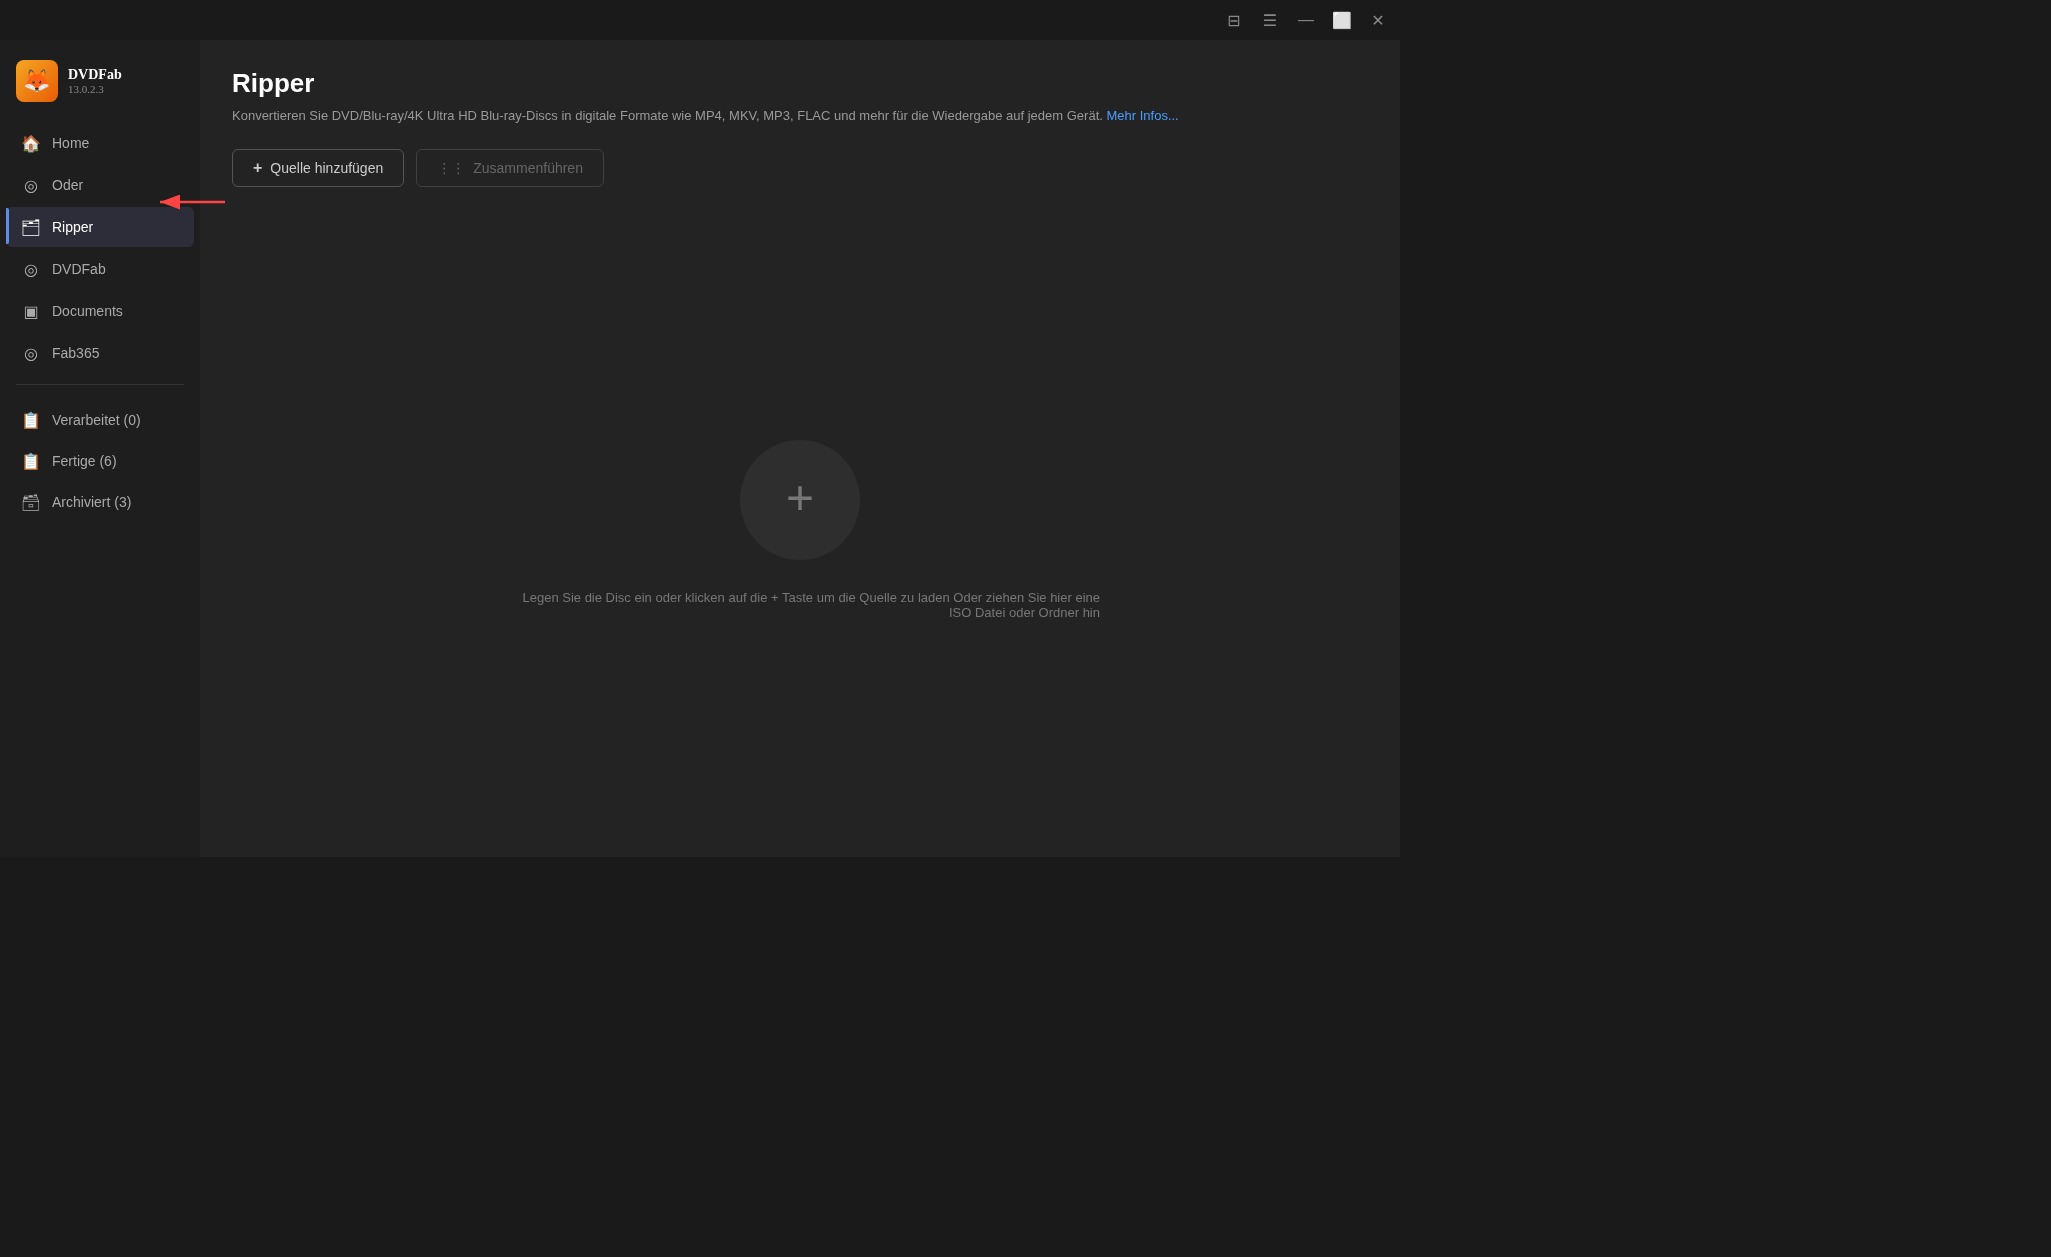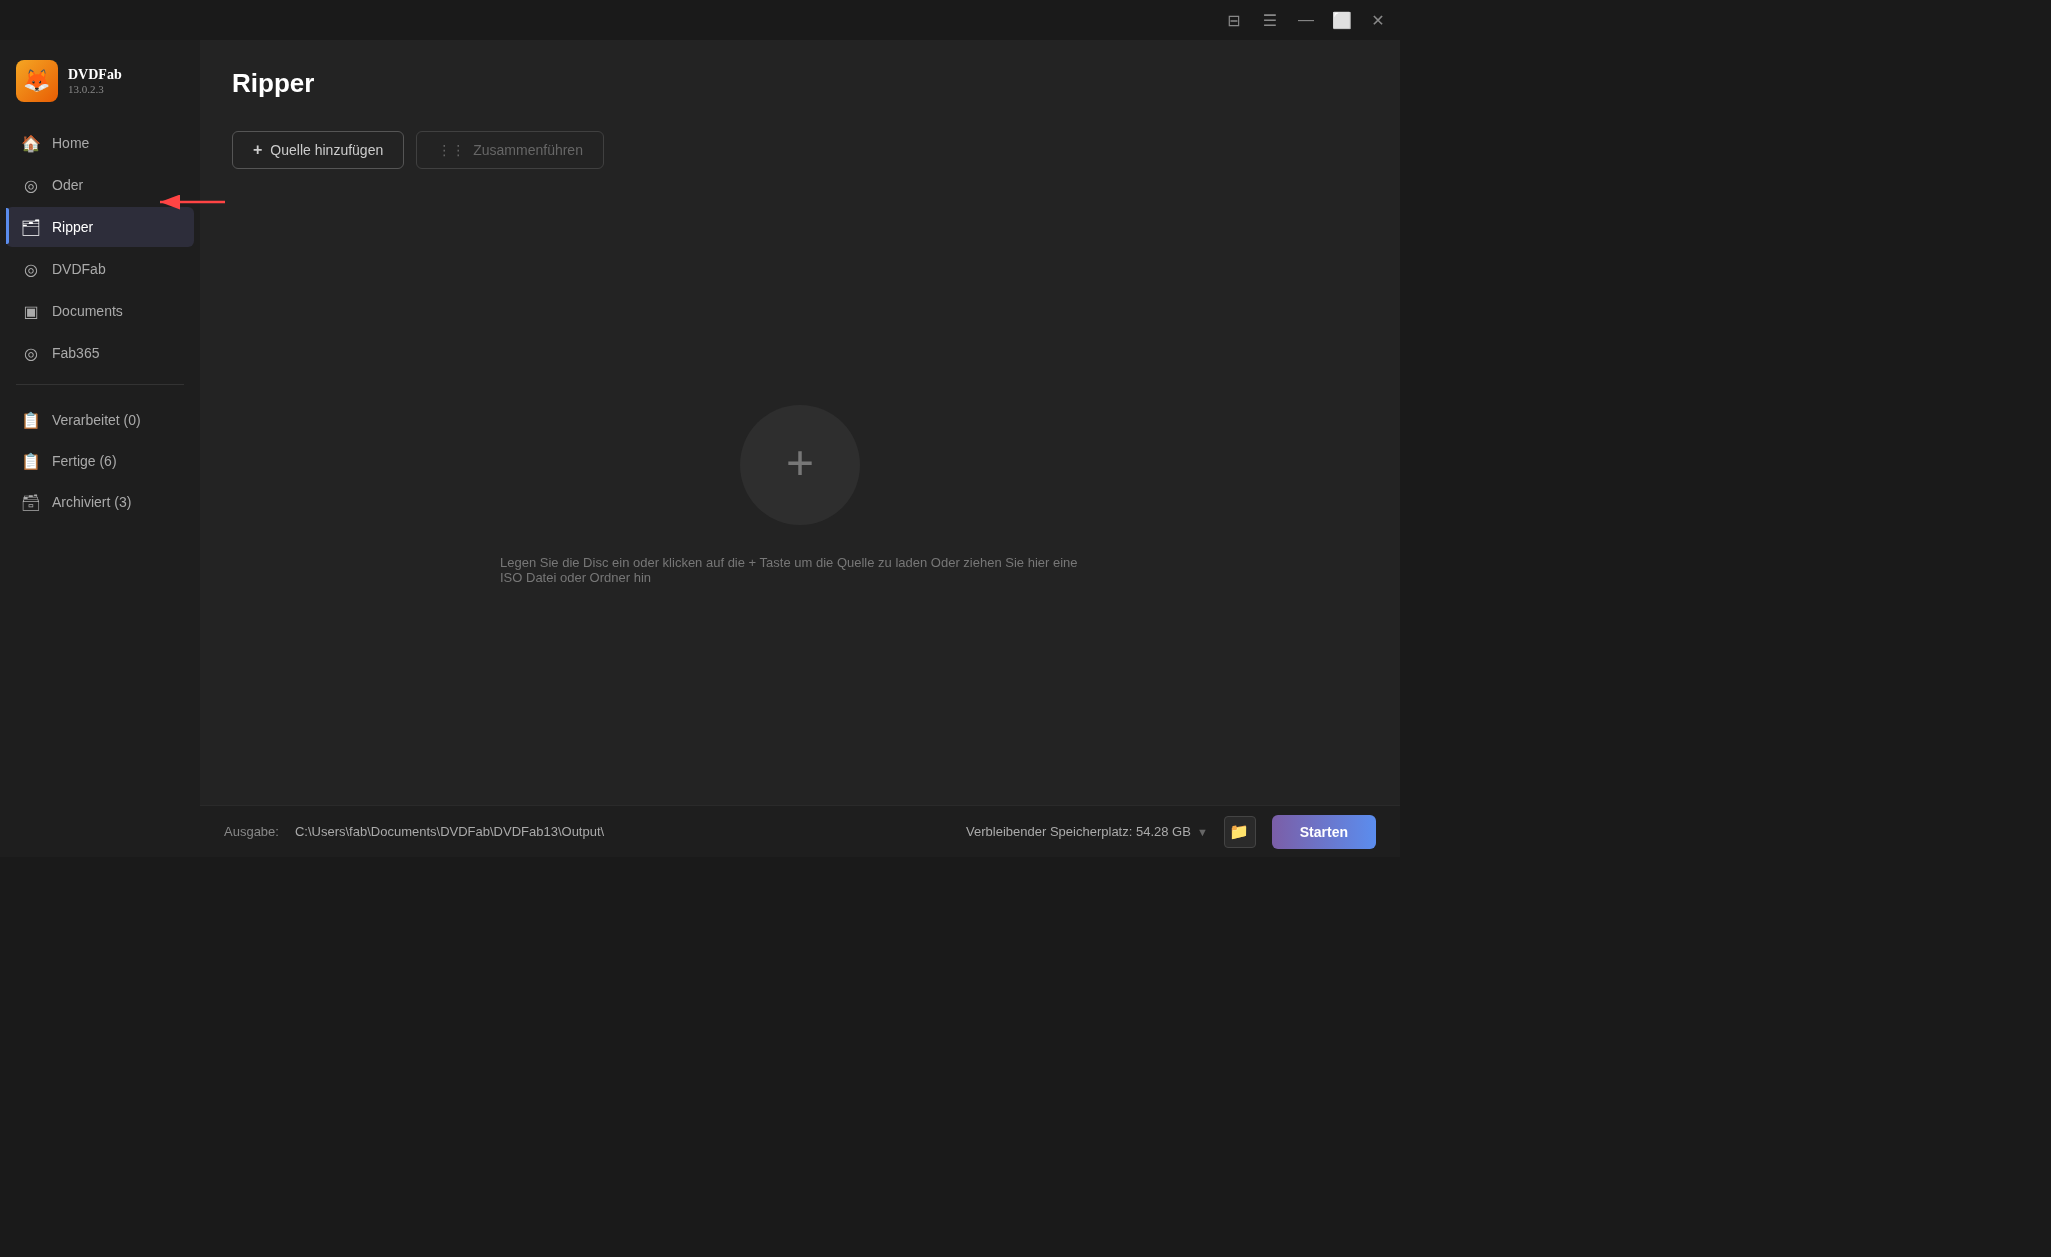--- a/index.html
+++ b/index.html
@@ -212,21 +212,21 @@
     .drop-plus {
       font-size: 48px;
       color: #777;
       line-height: 1;
       margin-top: -4px;
     }
 
     .drop-hint {
       font-size: 13px;
       color: #777;
-      text-align: left;
+      text-align: right;
       max-width: 600px;
     }
 
     
     .footer {
       height: 52px;
       background: #1e1e1e;
       display: flex;
       align-items: center;
       padding: 0 24px;
@@ -357,52 +357,44 @@
       <div class="nav-item">
         <span class="nav-icon">🗃</span>
         <span>Archiviert (3)</span>
       </div>
     </div>
   </div>
 
   <div class="main-content">
     <div class="content-header">
       <div class="page-title">Ripper</div>
+      <div class="page-subtitle">
+        <span>Konvertieren Sie DVD/Blu-ray/4K Ultra HD Blu-ray-Discs in digitale Formate wie MP4, MKV, MP3, FLAC und mehr für die Wiedergabe auf jedem Gerät.</span>
+        <a href="#">Mehr Infos...</a>
+      </div>
     </div>
 
     <div class="toolbar">
       <button class="btn-primary">
         <span style="font-size:16px;font-weight:bold;">+</span>
         <span>Quelle hinzufügen</span>
       </button>
       <button class="btn-disabled">
         <span style="font-size:14px;">⋮⋮</span>
         <span>Zusammenführen</span>
       </button>
     </div>
 
     <div class="drop-area">
       <div class="drop-circle">
         <span class="drop-plus">+</span>
       </div>
       <div class="drop-hint">Legen Sie die Disc ein oder klicken auf die + Taste um die Quelle zu laden Oder ziehen Sie hier eine ISO Datei oder Ordner hin</div>
     </div>
 
-    <div class="footer">
-      <span class="footer-label">Ausgabe:</span>
-      <span class="footer-path">C:\Users\fab\Documents\DVDFab\DVDFab13\Output\</span>
-      <div class="footer-storage">
-        <span>Verbleibender Speicherplatz: 54.28 GB</span>
-        <span class="footer-storage-caret">▼</span>
-      </div>
-      <div class="footer-folder-btn">
-        <span>📁</span>
-      </div>
-      <button class="footer-start-btn">Starten</button>
-    </div>
   </div>
 </div>
 
 <svg style="position:fixed;left:150px;top:188px;pointer-events:none;z-index:999;" width="80" height="28" viewBox="0 0 80 28">
   <defs>
     <marker id="arrowhead" markerWidth="8" markerHeight="6" refX="8" refY="3" orient="auto">
       <polygon points="0 0, 8 3, 0 6" fill="#ff4444"></polygon>
     </marker>
   </defs>
   <path d="M 75 14 L 10 14" stroke="#ff4444" stroke-width="2.5" fill="none" marker-end="url(#arrowhead)"></path>

